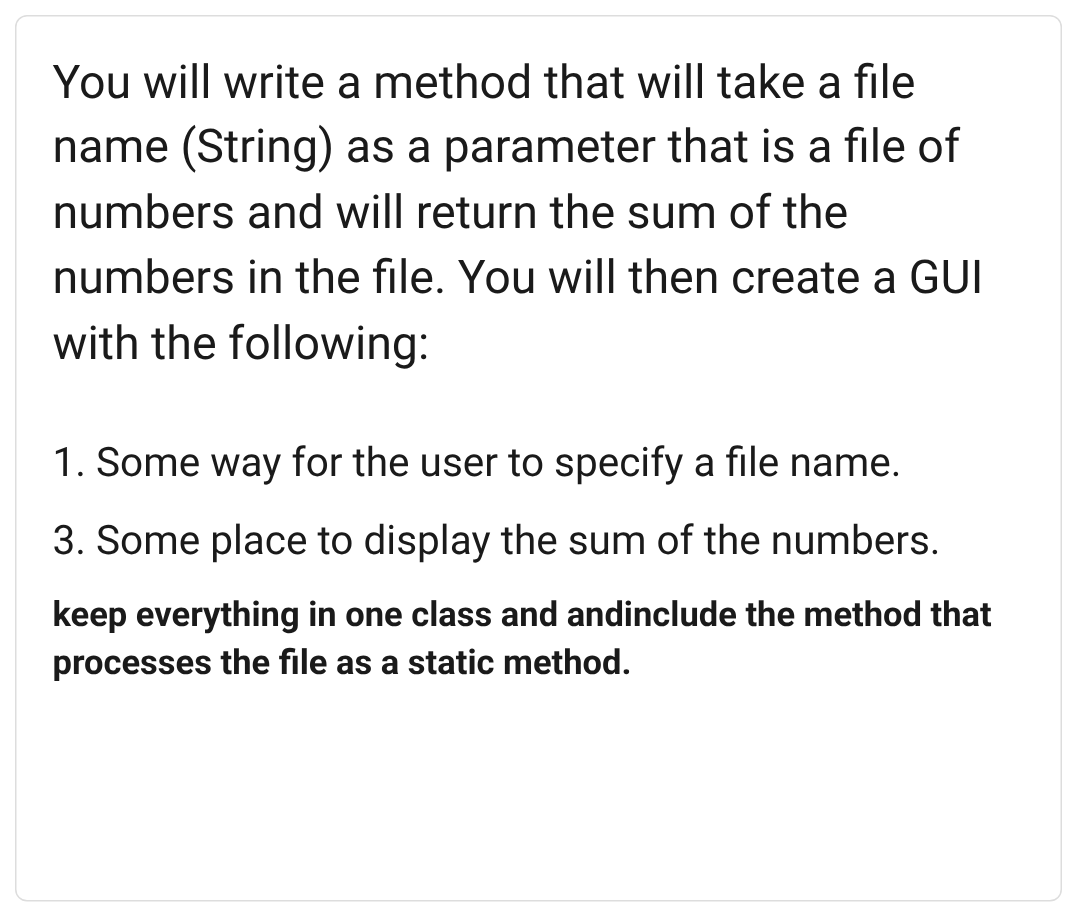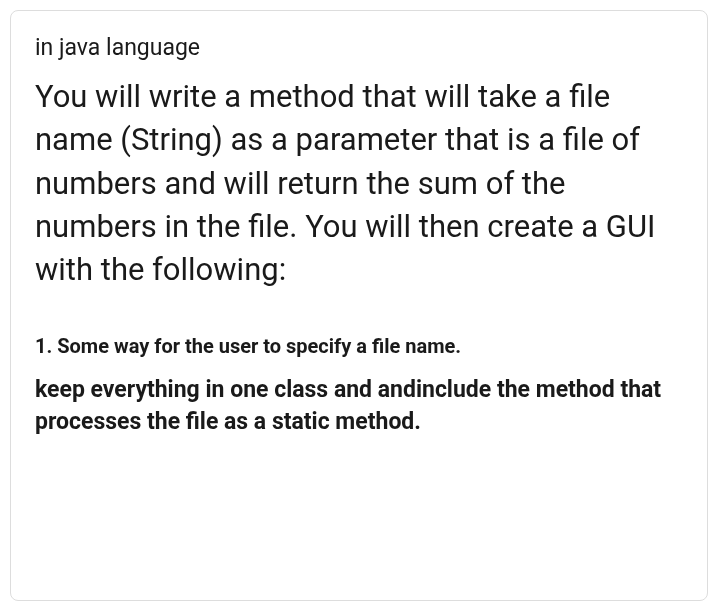--- a/index.html
+++ b/index.html
@@ -28,35 +28,35 @@
       line-height: 1.3;
     }
     .paragraph {
       font-size: 31px;
       color: #1a1a1a;
       font-weight: 400;
       line-height: 1.4;
       margin-bottom: 40px;
     }
     .list-item {
-      font-size: 20px;
+      font-size: 27px;
       color: #1a1a1a;
-      font-weight: 700;
+      font-weight: 400;
       line-height: 1.4;
       margin-bottom: 14px;
     }
     .closing {
       font-size: 23px;
       color: #1a1a1a;
       font-weight: 700;
       line-height: 1.4;
       margin-top: 4px;
     }
   </style>
 </head>
 <body>
 
 <div class="container">
-  <div class="heading">in java language</div>
   <div class="paragraph">You will write a method that will take a file name (String) as a parameter that is a file of numbers and will return the sum of the numbers in the file. You will then create a GUI with the following:</div>
   <div class="list-item">1. Some way for the user to specify a file name.</div>
+  <div class="list-item">3. Some place to display the sum of the numbers.</div>
   <div class="closing">keep everything in one class and andinclude the method that processes the file as a static method.</div>
 </div>
 
 </body></html>

